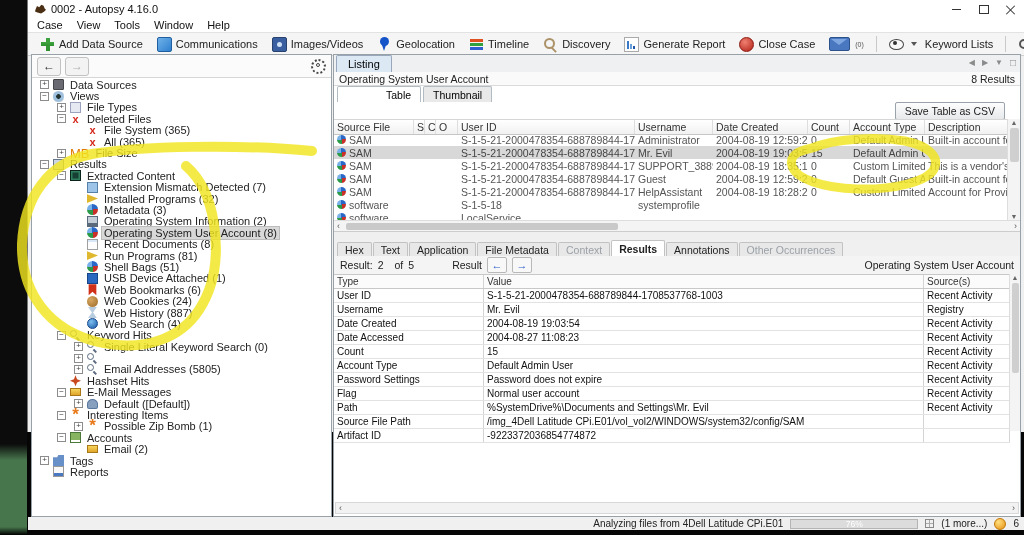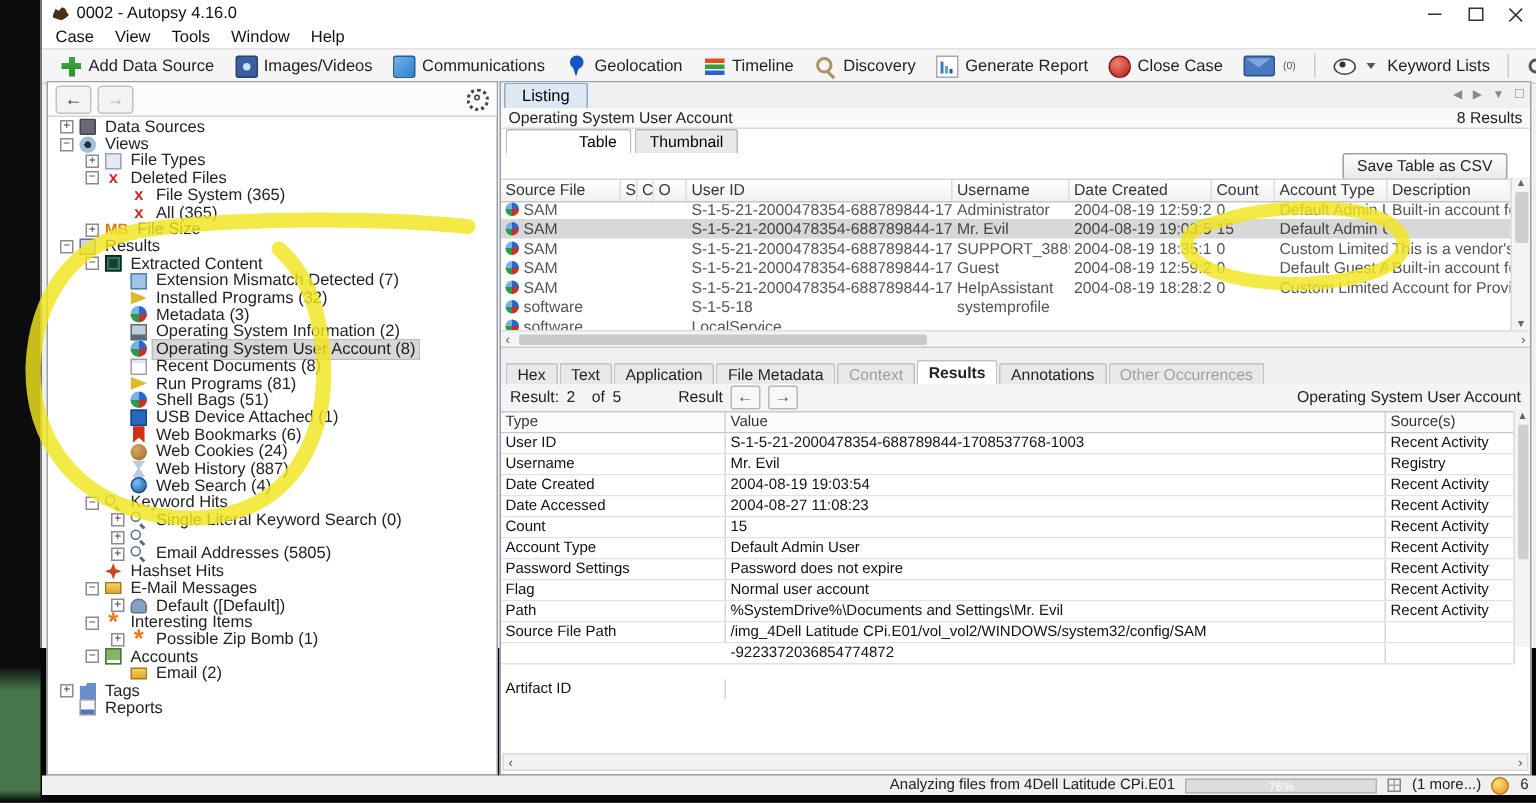--- a/index.html
+++ b/index.html
@@ -66,21 +66,21 @@
   .tree-row{height:11.4px;display:flex;align-items:center;white-space:nowrap;}
   .toggle{width:9px;height:9px;border:1px solid #8c8c8c;background:#fff;font-size:8px;line-height:6px;text-align:center;color:#444;margin-right:4px;flex:none;box-sizing:border-box;}
   .toggle-sp{width:13px;flex:none;}
   .ti{width:11px;height:11px;margin-right:4px;flex:none;display:inline-flex;align-items:center;justify-content:center;box-sizing:border-box;font-size:9px;}
   .tlabel{padding:0 2px;}
   .tlabel.tsel{background:#d8d8d8;outline:1px solid #bcbcbc;}
   .ti-data-sources{background:#6a6a72;border:1px solid #45454c;border-radius:1px;}
   .ti-views{border-radius:50%;background:radial-gradient(circle,#233 28%,#9ec0dd 30% 72%,#456 74%);}
   .ti-file-types{background:#e6e9f2;border:1px solid #9aa2c0;}
   .ti-deleted-files,.ti-deleted-file{color:#d4261a;font-weight:bold;font-size:11px;}
-  .ti-mb{color:#e07800;font-weight:bold;font-size:10px;width:auto;}
+  .ti-mb{color:#e07800;font-weight:normal;font-size:13px;width:auto;}
   .ti-results{background:#ccd6e2;border:1px solid #68788c;}
   .ti-extracted-content{background:#173f33;border:1px solid #0a241c;box-shadow:inset 0 0 0 1.5px #2f7f5f;}
   .ti-extension-mismatch{background:#9ec4e8;border:1px solid #5580aa;}
   .ti-installed-programs{background:#e0b82e;clip-path:polygon(0 10%,100% 50%,0 90%);}
   .ti-artifact-pinwheel{border-radius:50%;background:conic-gradient(#2a68c8 0 25%,#c83028 25% 50%,#2a9a48 50% 75%,#78b0e8 75%);}
   .ti-os-information{background:#c2cdd8;border:1px solid #5a6a7a;box-shadow:inset 0 -3px 0 #5a6a7a;}
   .ti-recent-documents{background:#fdfdfd;border:1px solid #a0a0a0;box-shadow:inset 0 2px 0 #d8e8f8;}
   .ti-usb-device{background:#2a68c0;border:1px solid #16458a;}
   .ti-web-bookmarks{background:#d03018;clip-path:polygon(15% 0,85% 0,85% 100%,50% 68%,15% 100%);}
   .ti-web-cookies{background:radial-gradient(circle at 35% 35%,#d8a860,#9a6828);border-radius:50%;}
@@ -189,26 +189,26 @@
         <span class="menu-item">Help</span>
       </div>
 
     <div id="toolbar">
       <div id="toolbar-left">
           <div class="tb-btn">
             <span class="tbi tbi-add-data-source"></span>
             <span class="tb-label">Add Data Source</span>
           </div>
           <div class="tb-btn">
+            <span class="tbi tbi-communications"></span>
+            <span class="tb-label">Communications</span>
+          </div>
+          <div class="tb-btn">
             <span class="tbi tbi-images-videos"></span>
             <span class="tb-label">Images/Videos</span>
-          </div>
-          <div class="tb-btn">
-            <span class="tbi tbi-communications"></span>
-            <span class="tb-label">Communications</span>
           </div>
           <div class="tb-btn">
             <span class="tbi tbi-geolocation"></span>
             <span class="tb-label">Geolocation</span>
           </div>
           <div class="tb-btn">
             <span class="tbi tbi-timeline"></span>
             <span class="tb-label">Timeline</span>
           </div>
           <div class="tb-btn">
@@ -718,21 +718,21 @@
               <span class="dc" style="width: 150px;">Path</span>
               <span class="dc" style="width: 440px;">%SystemDrive%\Documents and Settings\Mr. Evil</span>
               <span class="dc" style="width: 86px;">Recent Activity</span>
             </div>
             <div class="details-row">
               <span class="dc" style="width: 150px;">Source File Path</span>
               <span class="dc" style="width: 440px;">/img_4Dell Latitude CPi.E01/vol_vol2/WINDOWS/system32/config/SAM</span>
               <span class="dc" style="width: 86px;"></span>
             </div>
             <div class="details-row">
-              <span class="dc" style="width: 150px; margin-top: 24px;">Artifact ID</span>
+              <span class="dc" style="width: 150px;">Artifact ID</span>
               <span class="dc" style="width: 440px;">-9223372036854774872</span>
               <span class="dc" style="width: 86px;"></span>
             </div>
           </div>
       </div>
       <div id="details-vscroll">
         <span>▲</span>
         <span id="details-vthumb"></span>
       </div>
       <div id="bottom-hscroll">

